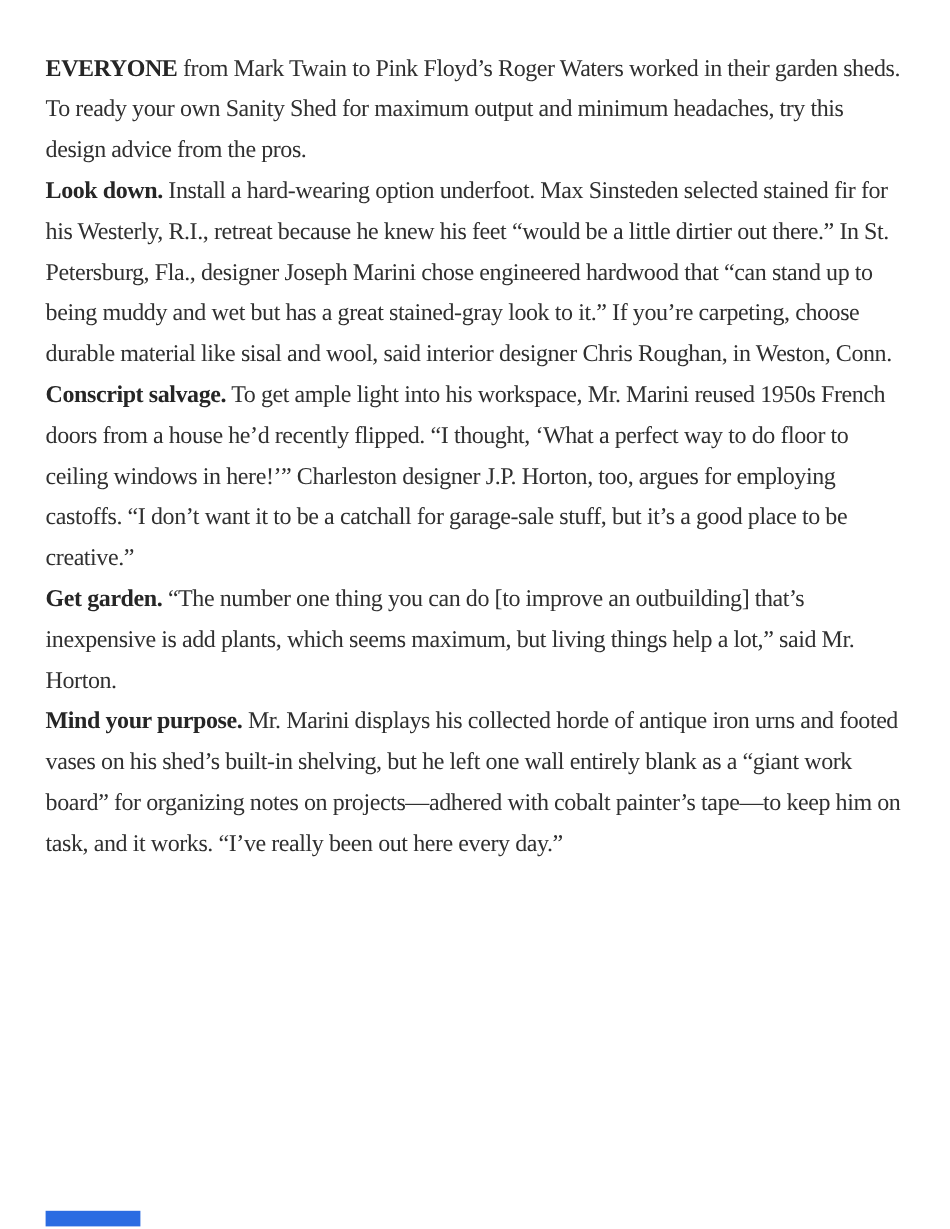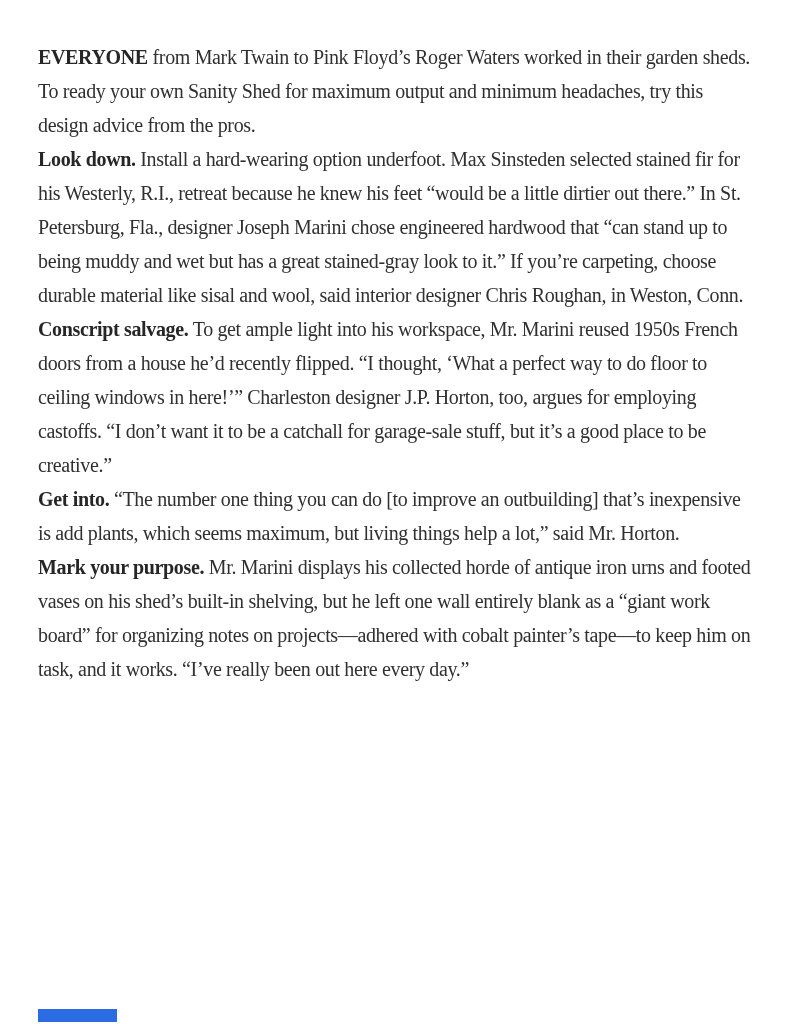--- a/index.html
+++ b/index.html
@@ -47,19 +47,19 @@
 <body>
 
 <div class="article">
 
   <p class="para mb-std"><span class="lead">EVERYONE</span><span> from Mark Twain to Pink Floyd’s Roger Waters worked in their garden sheds. To ready your own Sanity Shed for maximum output and minimum headaches, try this design advice from the pros.</span></p>
 
   <p class="para mb-lg"><span class="lead">Look down.</span><span> Install a hard-wearing option underfoot. Max Sinsteden selected stained fir for his Westerly, R.I., retreat because he knew his feet “would be a little dirtier out there.” In St. Petersburg, Fla., designer Joseph Marini chose engineered hardwood that “can stand up to being muddy and wet but has a great stained-gray look to it.” If you’re carpeting, choose durable material like sisal and wool, said interior designer Chris Roughan, in Weston, Conn.</span></p>
 
   <p class="para mb-med"><span class="lead">Conscript salvage.</span><span> To get ample light into his workspace, Mr. Marini reused 1950s French doors from a house he’d recently flipped. “I thought, ‘What a perfect way to do floor to ceiling windows in here!’” Charleston designer J.P. Horton, too, argues for employing castoffs. “I don’t want it to be a catchall for garage-sale stuff, but it’s a good place to be creative.”</span></p>
 
-  <p class="para mb-sm"><span class="lead">Get into.</span><span> “The number one thing you can do [to improve an outbuilding] that’s inexpensive is add plants, which seems maximum, but living things help a lot,” said Mr. Horton.</span></p>
+  <p class="para mb-sm"><span class="lead">Get garden.</span><span> “The number one thing you can do [to improve an outbuilding] that’s inexpensive is add plants, which seems maximum, but living things help a lot,” said Mr. Horton.</span></p>
 
-  <p class="para mb-none"><span class="lead">Mark your purpose.</span><span> Mr. Marini displays his collected horde of antique iron urns and footed vases on his shed’s built-in shelving, but he left one wall entirely blank as a “giant work board” for organizing notes on projects—adhered with cobalt painter’s tape—to keep him on task, and it works. “I’ve really been out here every day.”</span></p>
+  <p class="para mb-none"><span class="lead">Mind your purpose.</span><span> Mr. Marini displays his collected horde of antique iron urns and footed vases on his shed’s built-in shelving, but he left one wall entirely blank as a “giant work board” for organizing notes on projects—adhered with cobalt painter’s tape—to keep him on task, and it works. “I’ve really been out here every day.”</span></p>
 
 </div>
 
 <div class="blue-bar"></div>
 
 </body></html>

